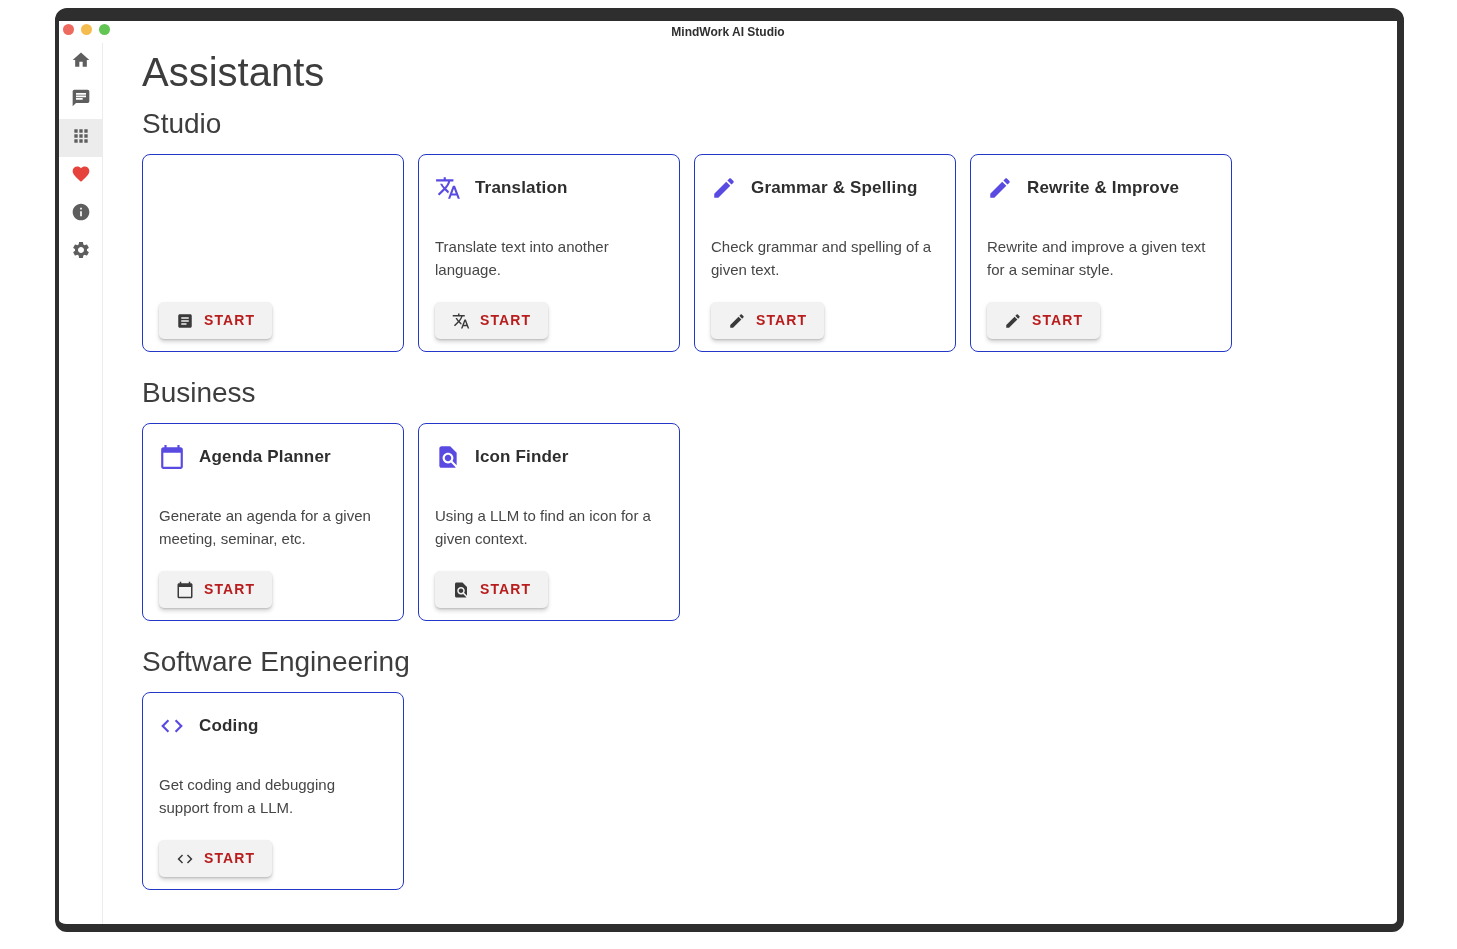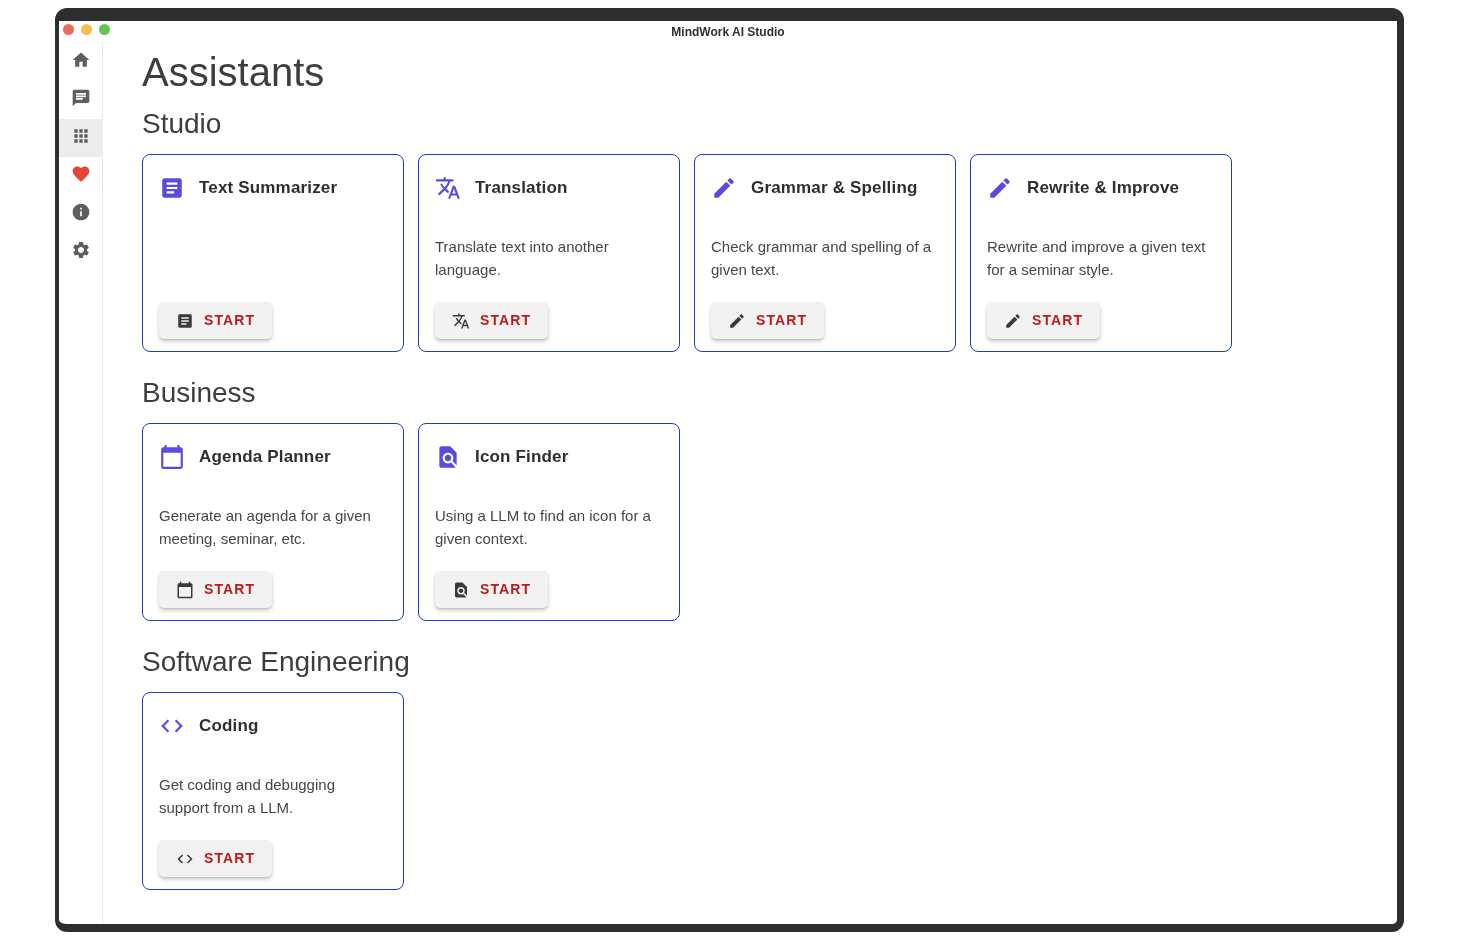--- a/index.html
+++ b/index.html
@@ -118,28 +118,20 @@
             </svg></span>
   </div>
       </nav>
     <main class="main">
       <h1 class="page-title">Assistants</h1>
       <div id="sections">
           <section>
     <h2 class="section-title">Studio</h2>
     <div class="card-row">
               <div class="card">
-    <div class="card-header">
-      <span class="card-icon">
-                    <svg viewBox="0 0 24 24">
-                      <path d="M19 3H5c-1.1 0-2 .9-2 2v14c0 1.1.9 2 2 2h14c1.1 0 2-.9 2-2V5c0-1.1-.9-2-2-2zm-5 14H7v-2h7v2zm3-4H7v-2h10v2zm0-4H7V7h10v2z" fill="currentColor"></path>
-                    </svg>
-                  </span>
-      <span class="card-title">Text Summarizer</span>
-    </div>
     <button class="start-btn">
       <span class="btn-icon">
                     <svg viewBox="0 0 24 24">
                       <path d="M19 3H5c-1.1 0-2 .9-2 2v14c0 1.1.9 2 2 2h14c1.1 0 2-.9 2-2V5c0-1.1-.9-2-2-2zm-5 14H7v-2h7v2zm3-4H7v-2h10v2zm0-4H7V7h10v2z" fill="currentColor"></path>
                     </svg>
                   </span>
       <span class="btn-label">START</span>
     </button>
   </div>
               <div class="card">

